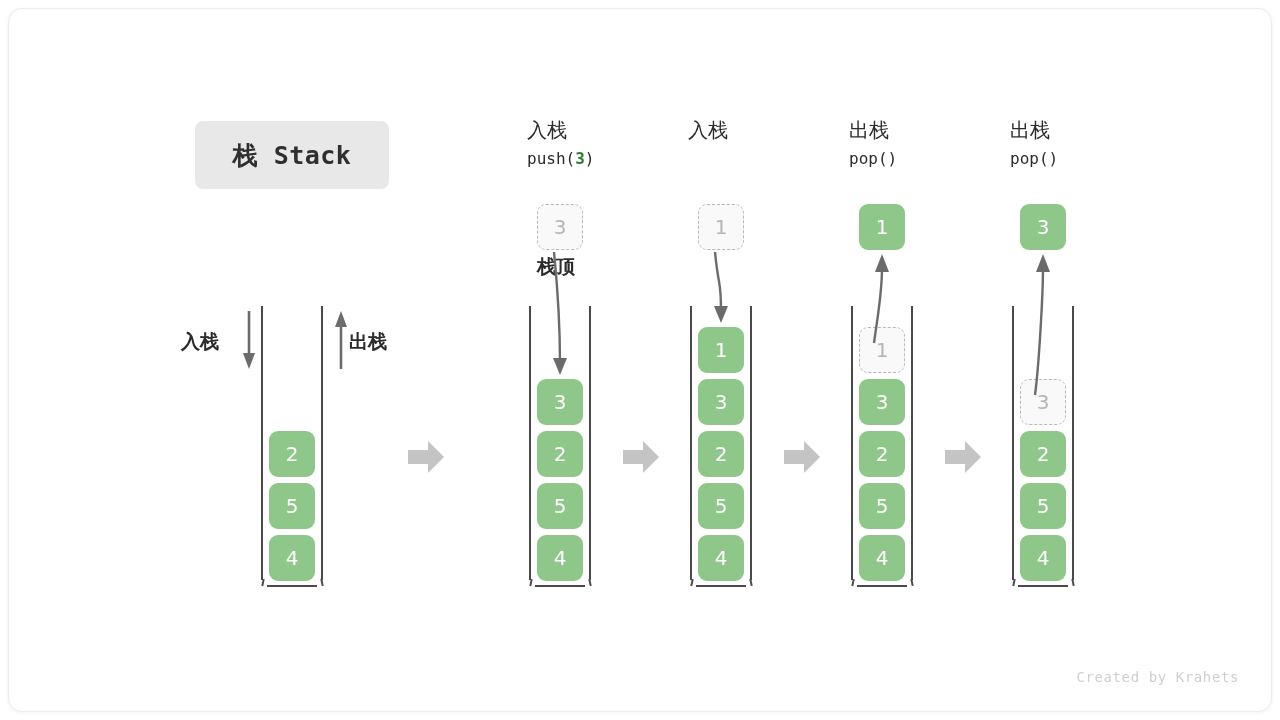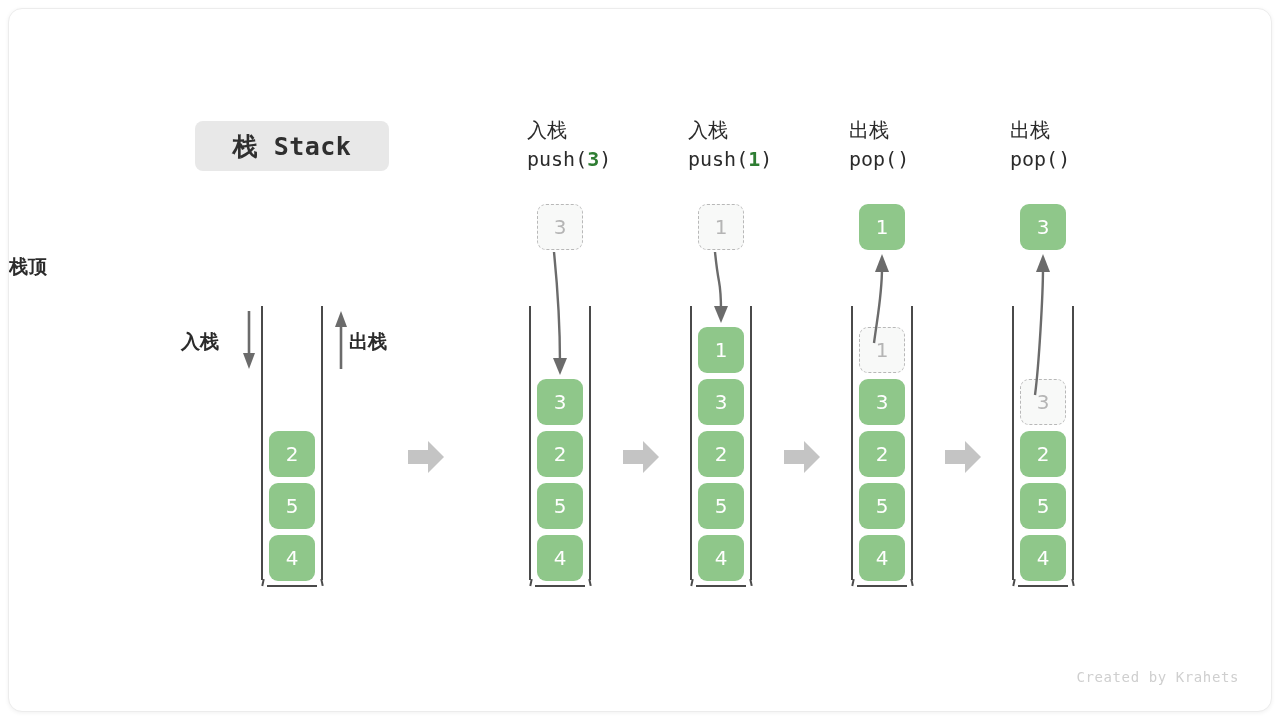--- a/index.html
+++ b/index.html
@@ -26,41 +26,41 @@
     box-sizing: border-box;
     overflow: hidden;
   }
   .abs { position: absolute; }
 
   
   #title-badge {
     left: 186px;
     top: 112px;
     width: 194px;
-    height: 50px;
+    height: 68px;
     background: #e8e8e8;
     border-radius: 8px;
     display: flex;
     align-items: center;
     justify-content: center;
     font-family: "DejaVu Sans Mono", "Liberation Mono", monospace;
     font-size: 25px;
     font-weight: bold;
     color: #2f2f2f;
     letter-spacing: 0.5px;
   }
 
   
   .cn-label {
     font-size: 19px;
     font-weight: bold;
     color: #2b2b2b;
     white-space: nowrap;
   }
-  #label-top  { left: 0px; top: 245px; width: 566px; text-align: left; }
+  #label-top  { left: 0px; top: 245px; width: 566px; text-align: right; }
   #label-bottom { left: 0px; top: 614px; width: 566px; text-align: center; }
 
   #label-push-side { left: 172px; top: 320px; }
   #label-pop-side  { left: 340px; top: 320px; }
 
   
   .dir-arrow { width: 24px; height: 60px; }
 
   
   .col-head {
@@ -68,21 +68,21 @@
     text-align: left;
   }
   .col-head .cn {
     font-size: 20px;
     color: #2b2b2b;
     line-height: 26px;
     white-space: nowrap;
   }
   .col-head .code {
     font-family: "DejaVu Sans Mono", "Liberation Mono", monospace;
-    font-size: 20px;
+    font-size: 16px;
     color: #2b2b2b;
     line-height: 32px;
     white-space: nowrap;
   }
   .col-head .code .arg { color: #2e7d32; font-weight: bold; }
 
   
   .stack {
     width: 62px;
   }
@@ -197,21 +197,20 @@
       <div class="cell ghost" style="left: 528px; top: 195px;">3</div>
       <svg class="abs" width="120" height="220" style="left: 491px; top: 180px;">
         <path d="M 54 63 C 58 103, 60 141, 60 174" fill="none" stroke="#6b6b6b" stroke-width="2.4"></path>
         <polygon points="60,186 53,169 67,169" fill="#6b6b6b"></polygon>
       </svg>
       <svg class="abs block-arrow" viewBox="0 0 40 40" style="left: 611.5px; top: 428px;">
         <polygon points="2,13 22,13 22,4 38,20 22,36 22,27 2,27" fill="#c4c4c4"></polygon>
       </svg>
       <div class="abs col-head" style="left: 679px; top: 108px;">
         <div class="cn">入栈</div>
-        <div class="code">push(<span class="arg">1</span>)</div>
       </div>
       <div class="abs stack" style="left: 681px; top: 297px; height: 281px;">
         <div class="wall" style="left: 0px; top: 0px; height: 274px;"></div>
         <div class="wall" style="left: 60.4px; top: 0px; height: 274px;"></div>
         <div class="floor" style="left: 6px; top: 279.4px; width: 50px;"></div>
         <div class="floor-l" style="left: 0.6px; top: 273px; transform: rotate(12deg);"></div>
         <div class="floor-r" style="left: 59.8px; top: 273px; transform: rotate(-12deg);"></div>
       </div>
       <div class="cell filled" style="left: 689px; top: 318px;">1</div>
       <div class="cell filled" style="left: 689px; top: 370px;">3</div>

